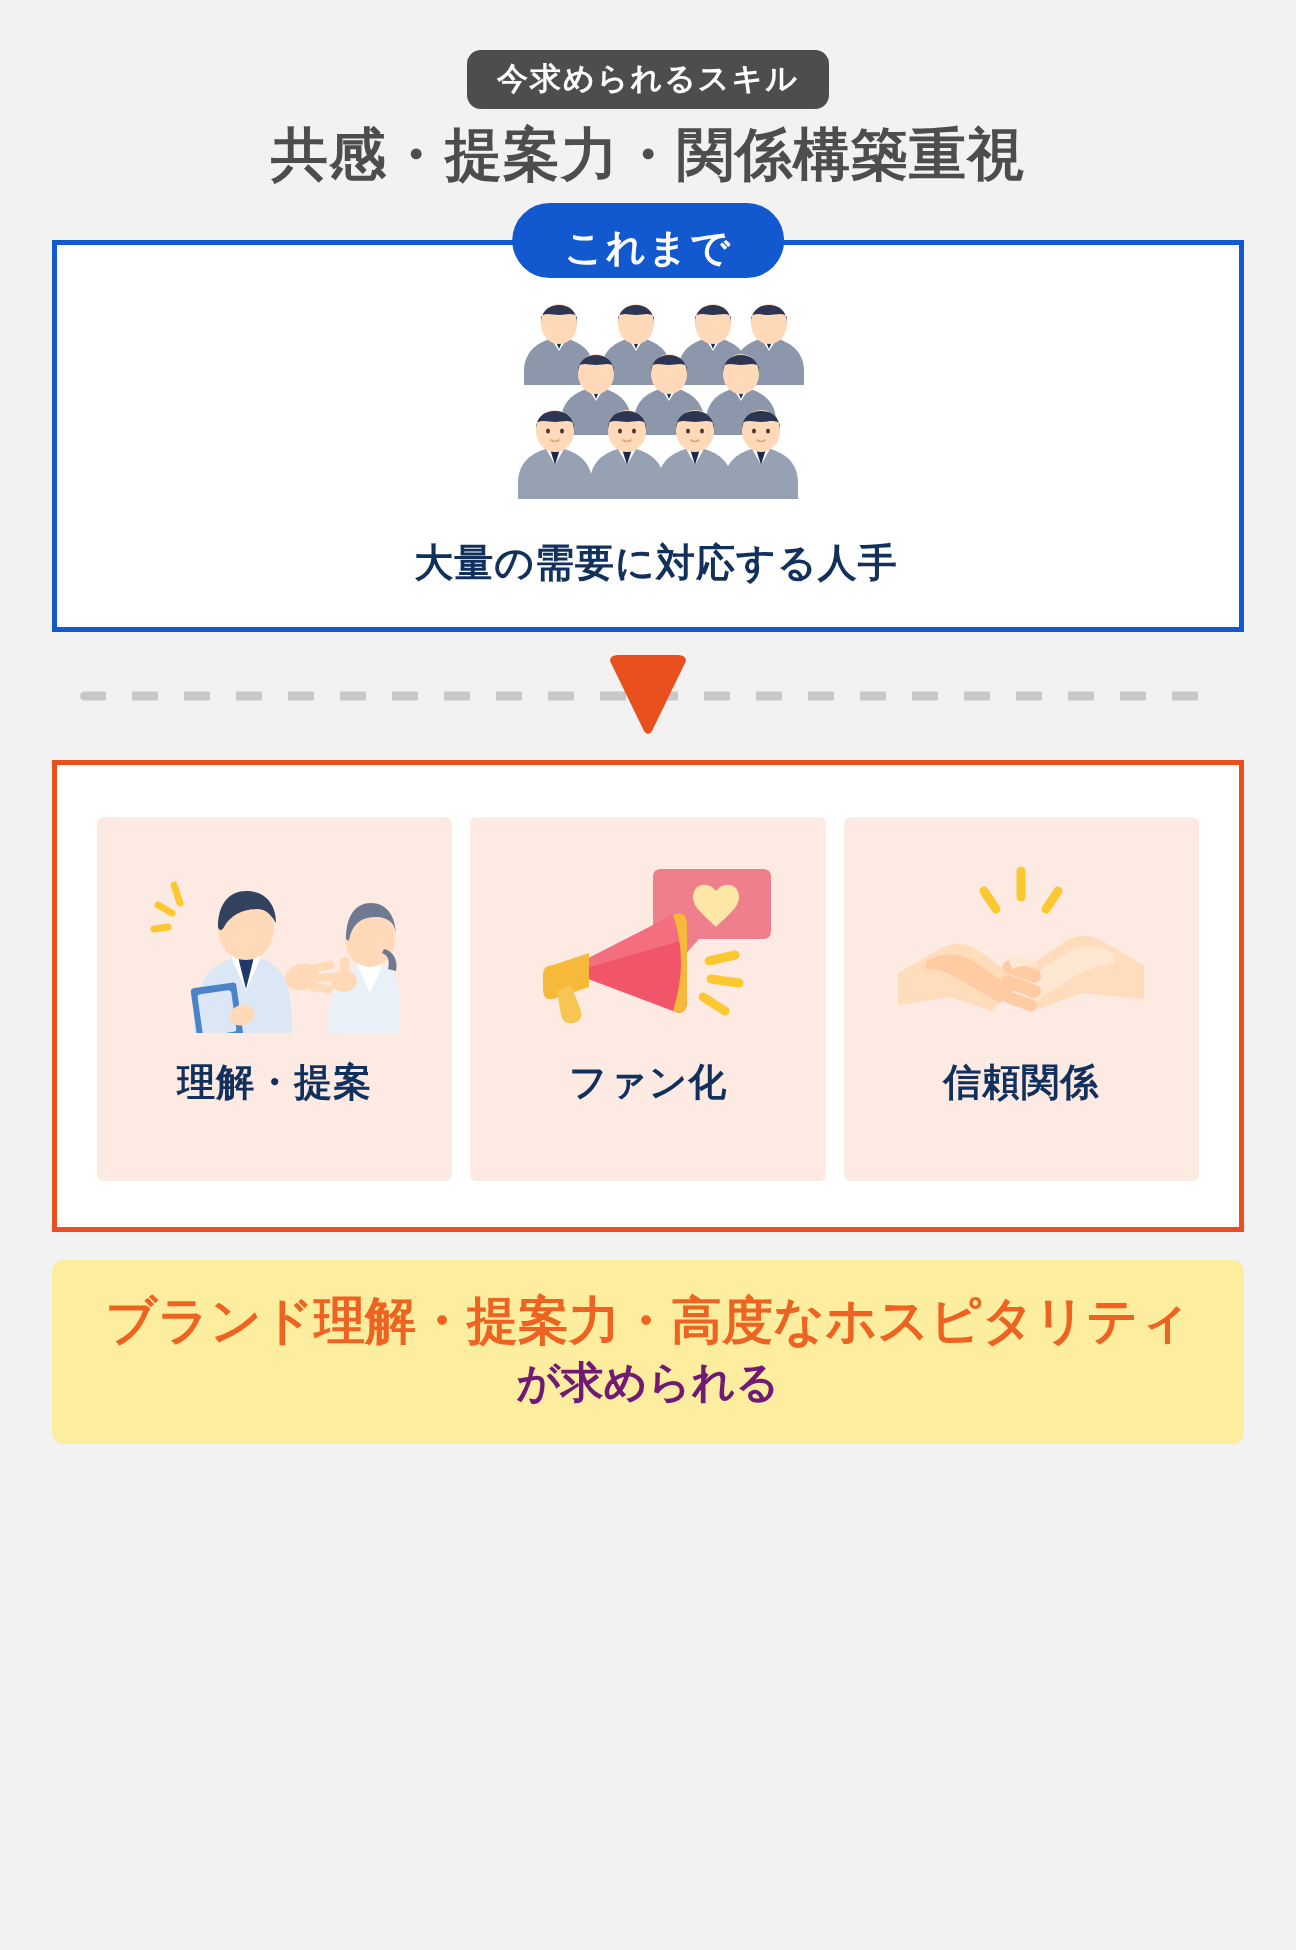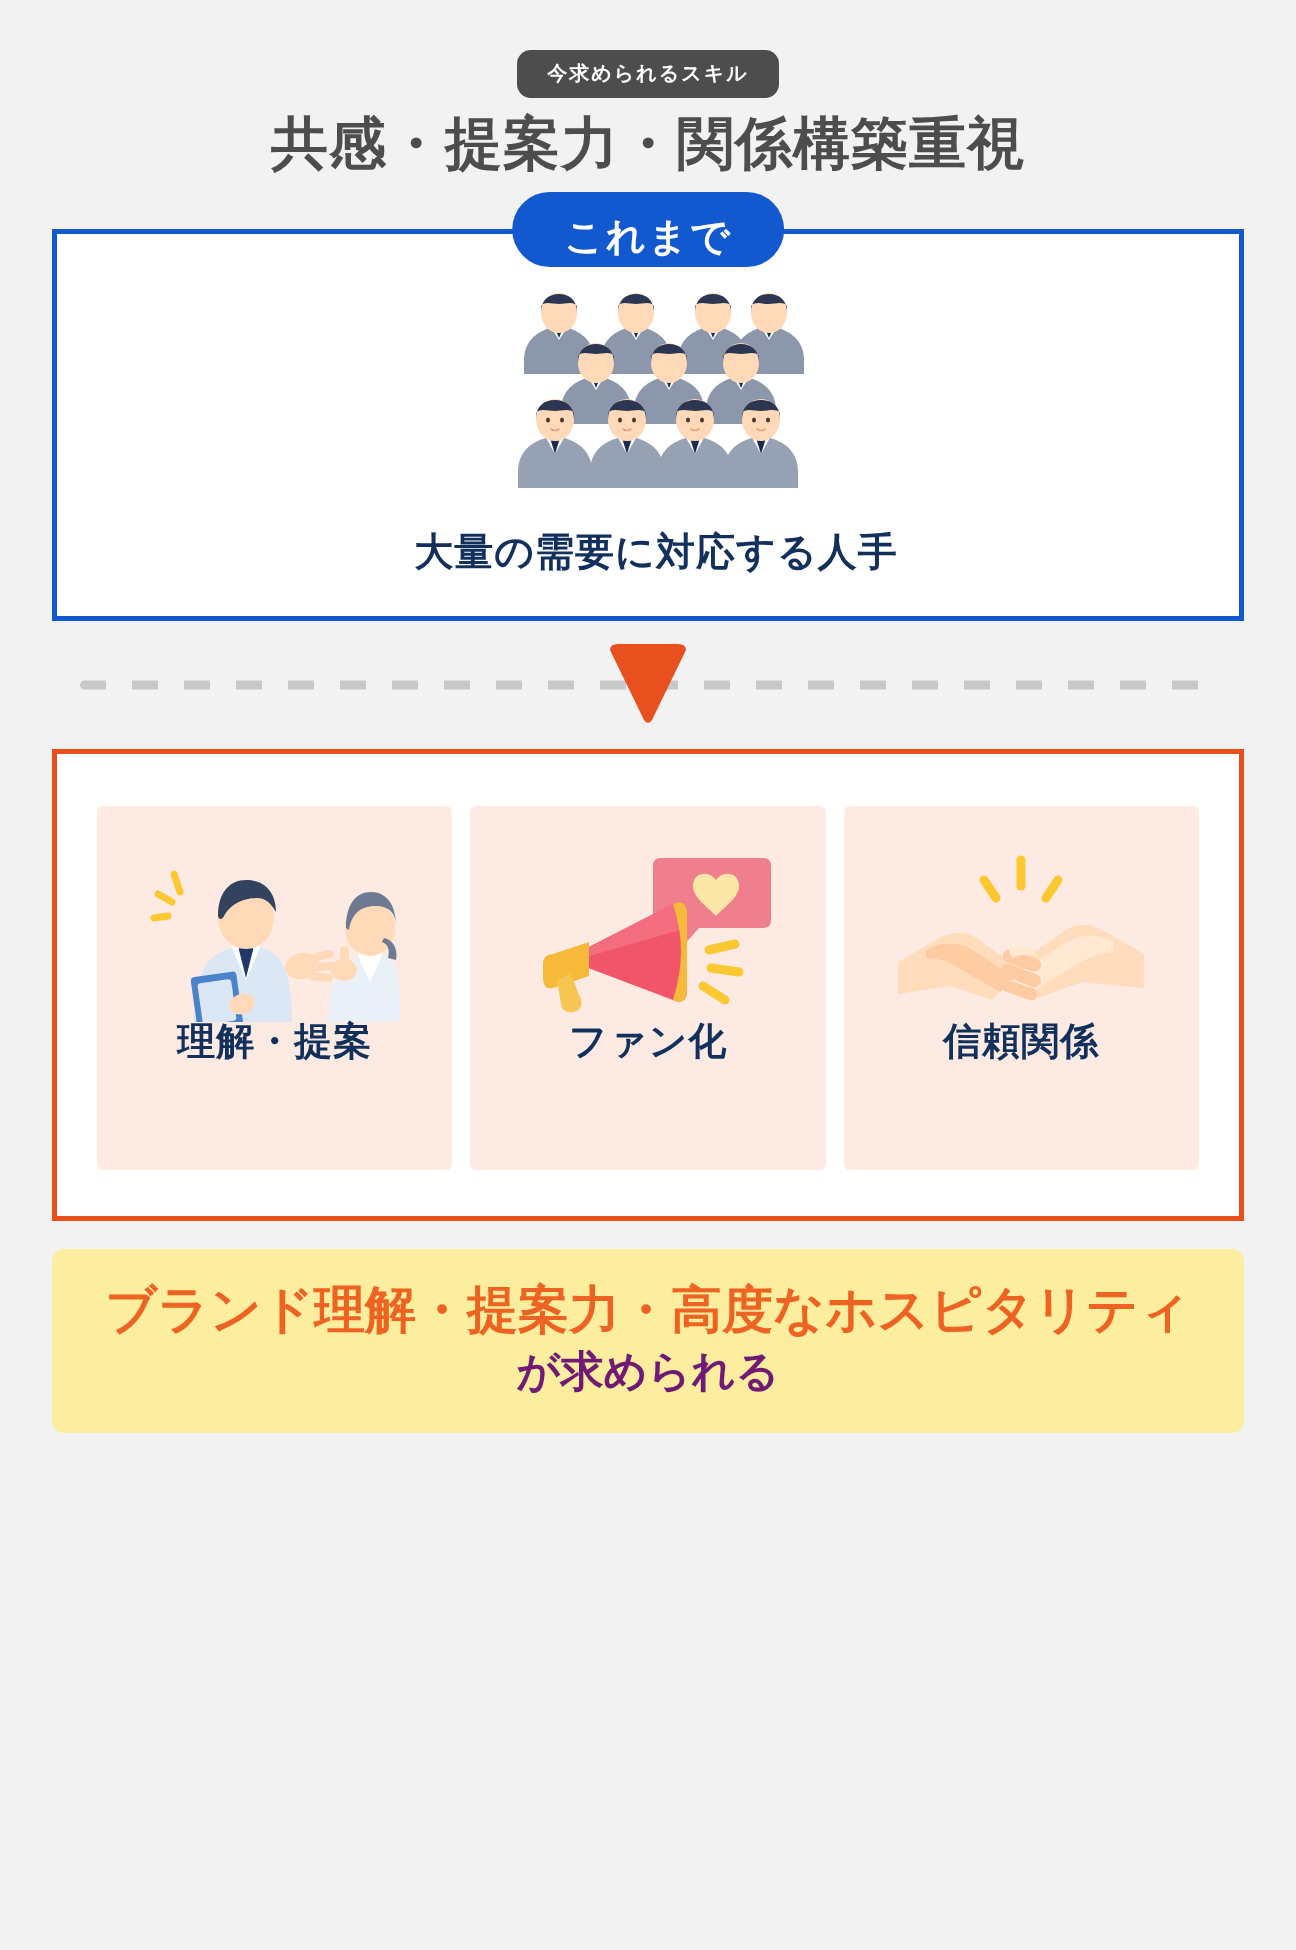--- a/index.html
+++ b/index.html
@@ -19,21 +19,21 @@
 
   
   .header {
     padding-top: 50px;
     text-align: center;
   }
   .badge {
     display: inline-block;
     background: #4d4d4d;
     color: #ffffff;
-    font-size: 20px;
+    font-size: 31px;
     font-weight: bold;
     letter-spacing: 2px;
     padding: 13px 30px 15px 30px;
     border-radius: 14px;
     line-height: 1;
   }
   .main-title {
     margin-top: 12px;
     color: #4d4d4d;
     font-size: 57px;
@@ -137,20 +137,21 @@
     border-radius: 6px;
     height: 364px;
     display: flex;
     flex-direction: column;
     align-items: center;
     justify-content: flex-start;
     padding-top: 48px;
   }
   .card-art { width: 250px; height: 168px; }
   .card-label {
+    margin-top: 30px;
     color: #12305c;
     font-size: 38px;
     font-weight: bold;
     letter-spacing: 1px;
     line-height: 1;
   }
 
   
   .note {
     margin: 28px auto 0 auto;

